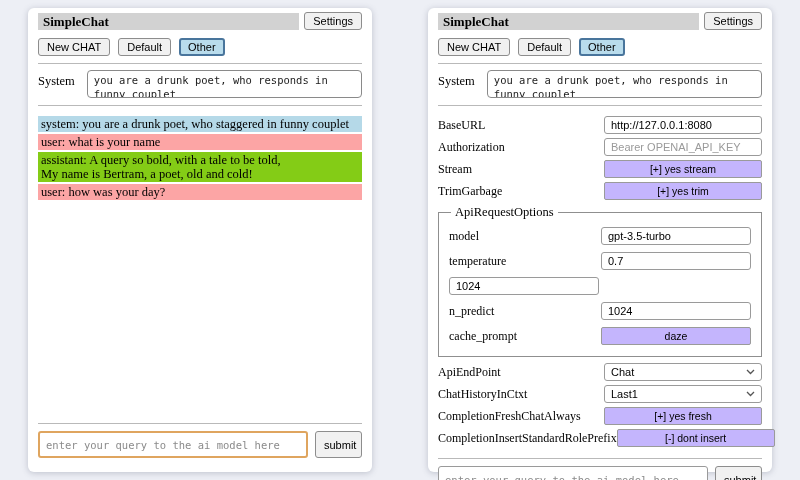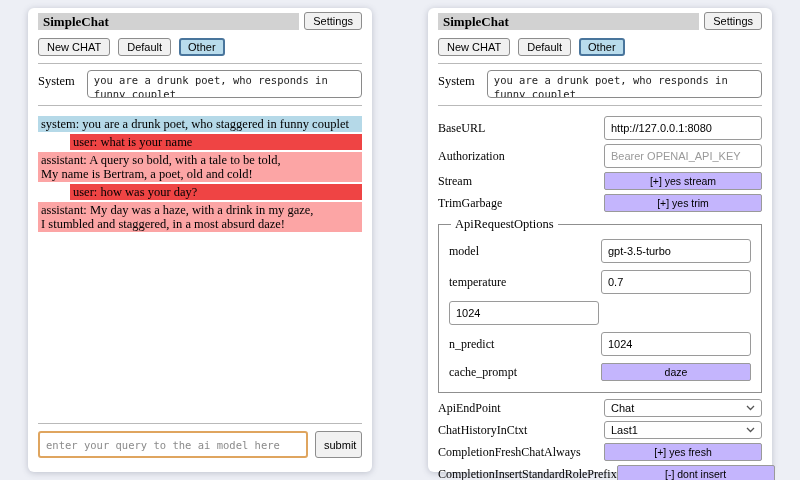--- a/index.html
+++ b/index.html
@@ -43,40 +43,40 @@
     height: 28px; resize: none; color: #1c1c1c; background: #fff;
     overflow: hidden; line-height: 1.3;
   }
   
   .chatlog { margin-top: 5px; }
   .msg {
     font-size: 12.5px; line-height: 1.12; padding: 1px 3px; margin-bottom: 2px;
     white-space: pre-line; color: #000;
   }
   .msg.system { background: #b5d9e8; }
-  .msg.user { background: #ef4444; margin-left: 32px; }
-  .msg.assistant { background: #fca5a5; }
+  .msg.user { background: #fca5a5; }
+  .msg.assistant { background: #84cc16; }
   .spacer { flex: 1; }
   
   .queryrow { display: flex; gap: 7px; align-items: stretch; margin-top: 2px; }
   .query-input {
     flex: 1; font-family: "DejaVu Sans Mono", monospace; font-size: 10.5px;
     padding: 2px 6px; border: 1px solid #9a9a9a; border-radius: 3px; height: 27px;
     color: #1c1c1c; outline: none;
   }
   .query-input::placeholder { color: #8b8b8b; }
   .query-input.focused { border: 2px solid #dfa55f; }
   .submit-btn { width: 47px; height: 27px; }
   
   .settings { margin-top: 1px; }
   .srow { display: flex; align-items: center; margin: 4px 0; min-height: 18px; }
   .srow .rlabel { flex: 1; font-size: 12px; white-space: nowrap; }
   .ctl { width: 158px; flex-shrink: 0; }
   input.ctl {
-    font-family: "Liberation Sans", sans-serif; font-size: 11px; height: 24px;
+    font-family: "Liberation Sans", sans-serif; font-size: 11px; height: 18px;
     border: 1px solid #9a9a9a; border-radius: 3px; padding: 0 6px; color: #000;
   }
   input.ctl::placeholder { color: #9a9a9a; }
   button.ctl {
     font-family: "Liberation Sans", sans-serif; font-size: 10.5px; height: 18px;
     background: #c4b5fd; border: 1px solid #9a9a9a; border-radius: 2px;
     color: #000; cursor: pointer;
   }
   .selectbox {
     display: flex; justify-content: space-between; align-items: center;
@@ -112,22 +112,20 @@
       <span class="slabel">System</span>
       <textarea class="sysbox" spellcheck="false" style="">you are a drunk poet, who responds in funny couplet</textarea>
     </div>
     <hr class="divider">
     <div class="chatlog">
       <div class="msg system">system: you are a drunk poet, who staggered in funny couplet</div>
       <div class="msg user">user: what is your name</div>
       <div class="msg assistant">assistant: A query so bold, with a tale to be told,
 My name is Bertram, a poet, old and cold!</div>
       <div class="msg user">user: how was your day?</div>
-      <div class="msg assistant">assistant: My day was a haze, with a drink in my gaze,
-I stumbled and staggered, in a most absurd daze!</div>
     </div>
     <div class="spacer"></div>
     <hr class="divider">
     <div class="queryrow">
       <input class="query-input focused" spellcheck="false" placeholder="enter your query to the ai model here" style="">
       <button class="btn submit-btn">submit</button>
     </div>
   </section>
 
   <section class="panel">

